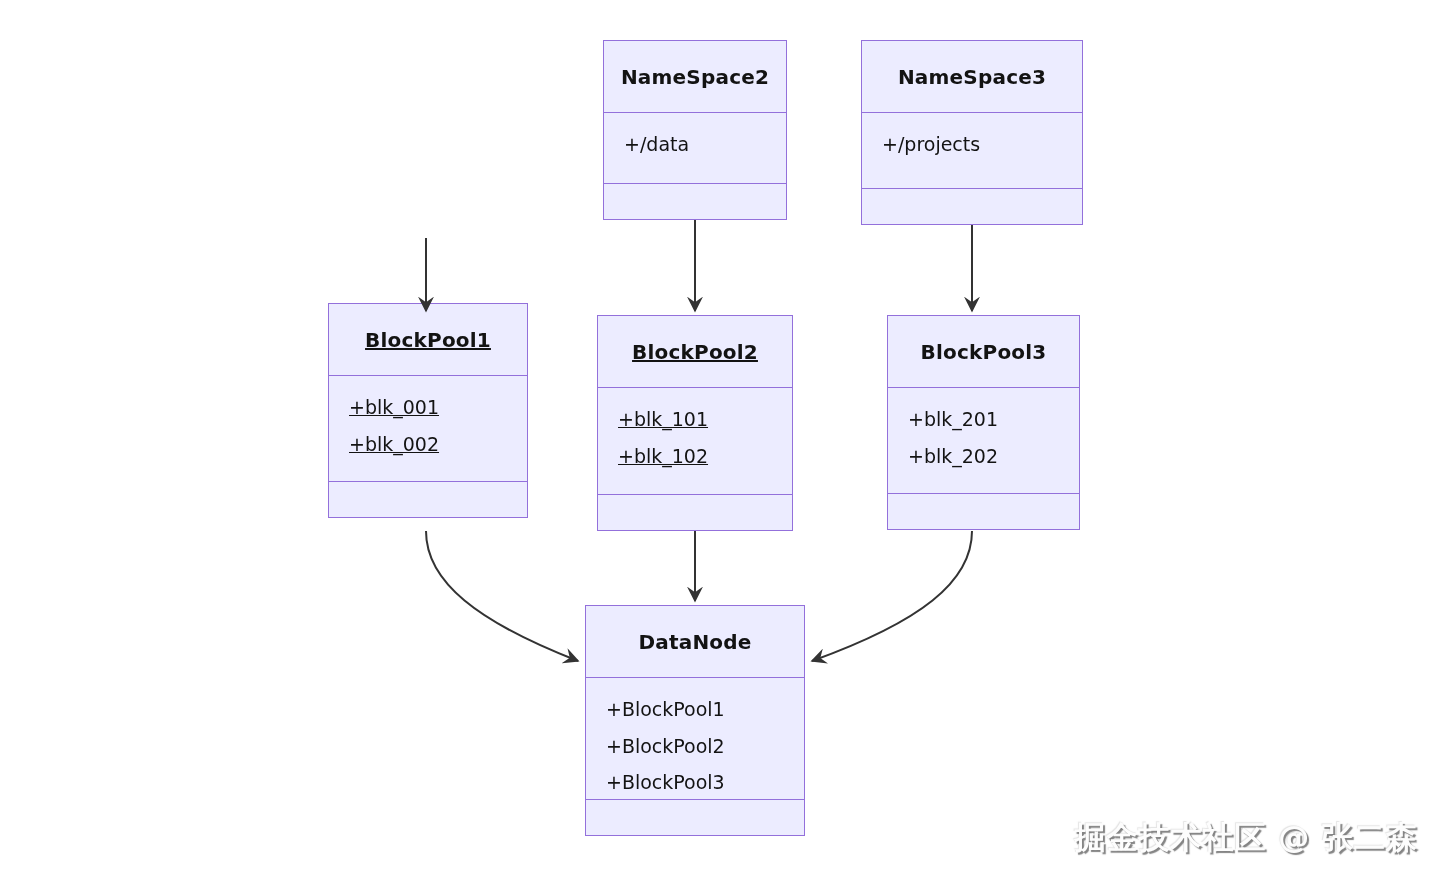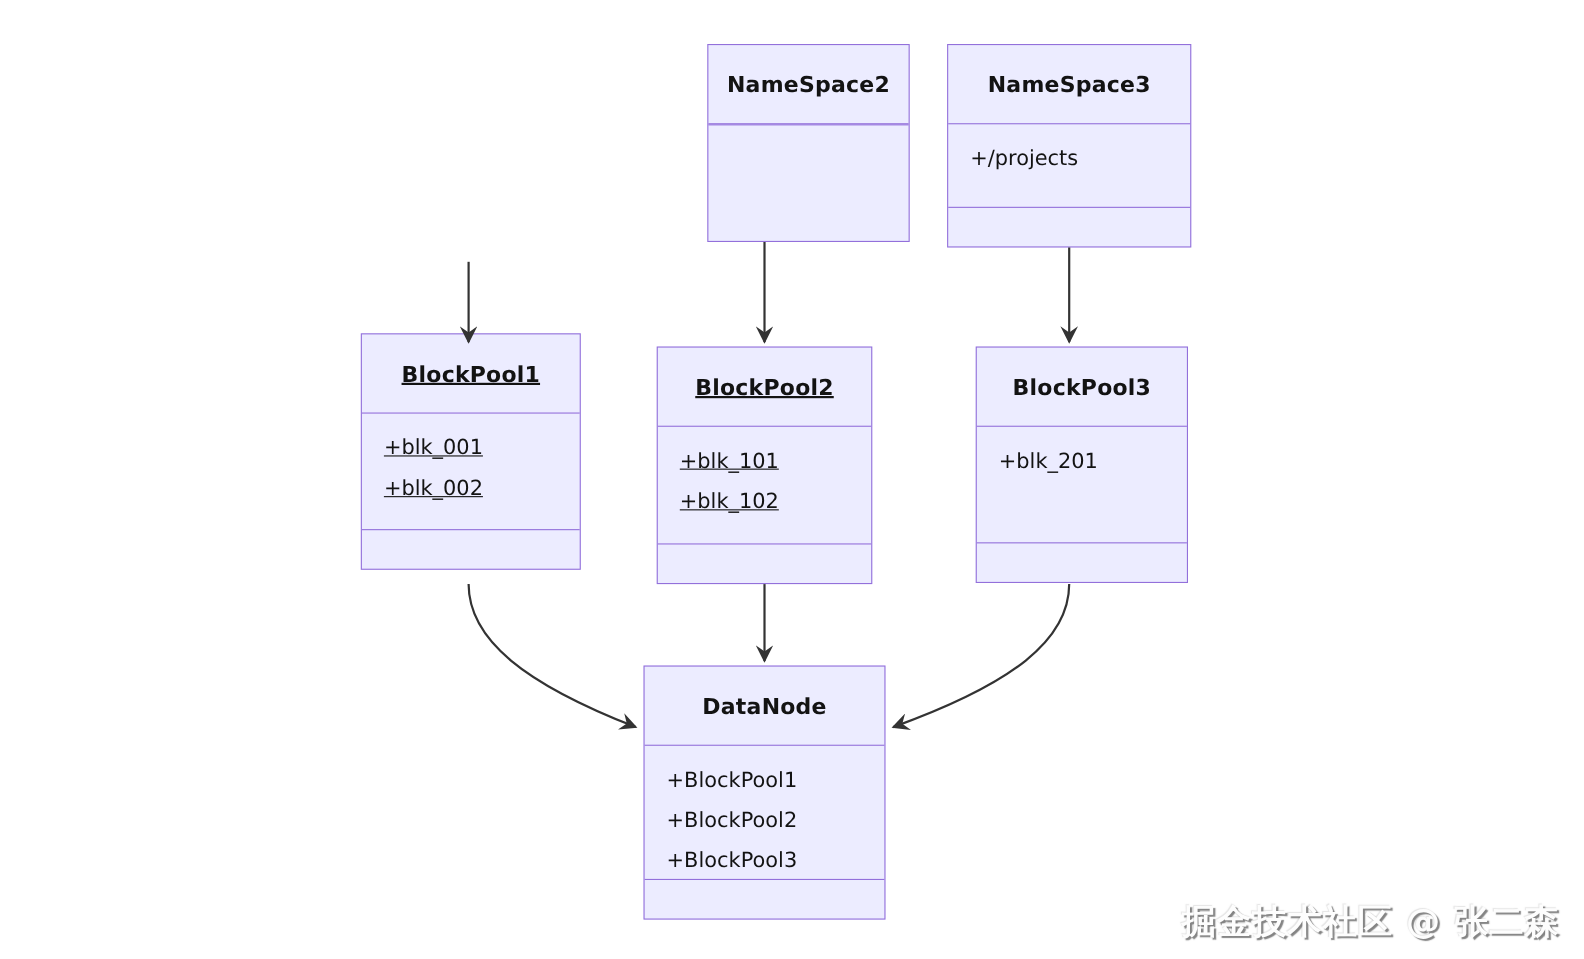--- a/index.html
+++ b/index.html
@@ -81,22 +81,25 @@
       <path d="M426 238 L426 311" marker-end="url(#arrowhead)"></path>
       <path d="M695 220 L695 311" marker-end="url(#arrowhead)"></path>
       <path d="M972 225 L972 311" marker-end="url(#arrowhead)"></path>
       <path d="M426 531 C 426 582, 478 622, 578 661" marker-end="url(#arrowhead)"></path>
       <path d="M695 531 L695 601" marker-end="url(#arrowhead)"></path>
       <path d="M972 531 C 972 582, 920 622, 812 661" marker-end="url(#arrowhead)"></path>
     </g>
   </svg>
 
 
-  <div class="uml-node" style="left:603px; top:40px; width:184px; height:180px;margin-left:40px;">
+  <div class="uml-node" style="left:603px; top:40px; width:184px; height:180px;">
     <div class="node-title">NameSpace2</div>
+    <div class="node-attrs">
+      <span class="attr-line">+/data</span>
+    </div>
     <div class="node-methods"></div>
   </div>
 
   <div class="uml-node" style="left:861px; top:40px; width:222px; height:185px;">
     <div class="node-title">NameSpace3</div>
     <div class="node-attrs">
       <span class="attr-line">+/projects</span>
     </div>
     <div class="node-methods"></div>
   </div>
@@ -116,20 +119,21 @@
       <span class="attr-line">+blk_101</span>
       <span class="attr-line">+blk_102</span>
     </div>
     <div class="node-methods"></div>
   </div>
 
   <div class="uml-node" style="left:875px; top:315px; width:193px; height:215px;margin-left:12px;">
     <div class="node-title">BlockPool3</div>
     <div class="node-attrs">
       <span class="attr-line">+blk_201</span>
+      <span class="attr-line">+blk_202</span>
     </div>
     <div class="node-methods"></div>
   </div>
 
   <div class="uml-node" style="left:585px; top:605px; width:220px; height:231px;">
     <div class="node-title">DataNode</div>
     <div class="node-attrs">
       <span class="attr-line">+BlockPool1</span>
       <span class="attr-line">+BlockPool2</span>
       <span class="attr-line">+BlockPool3</span>

